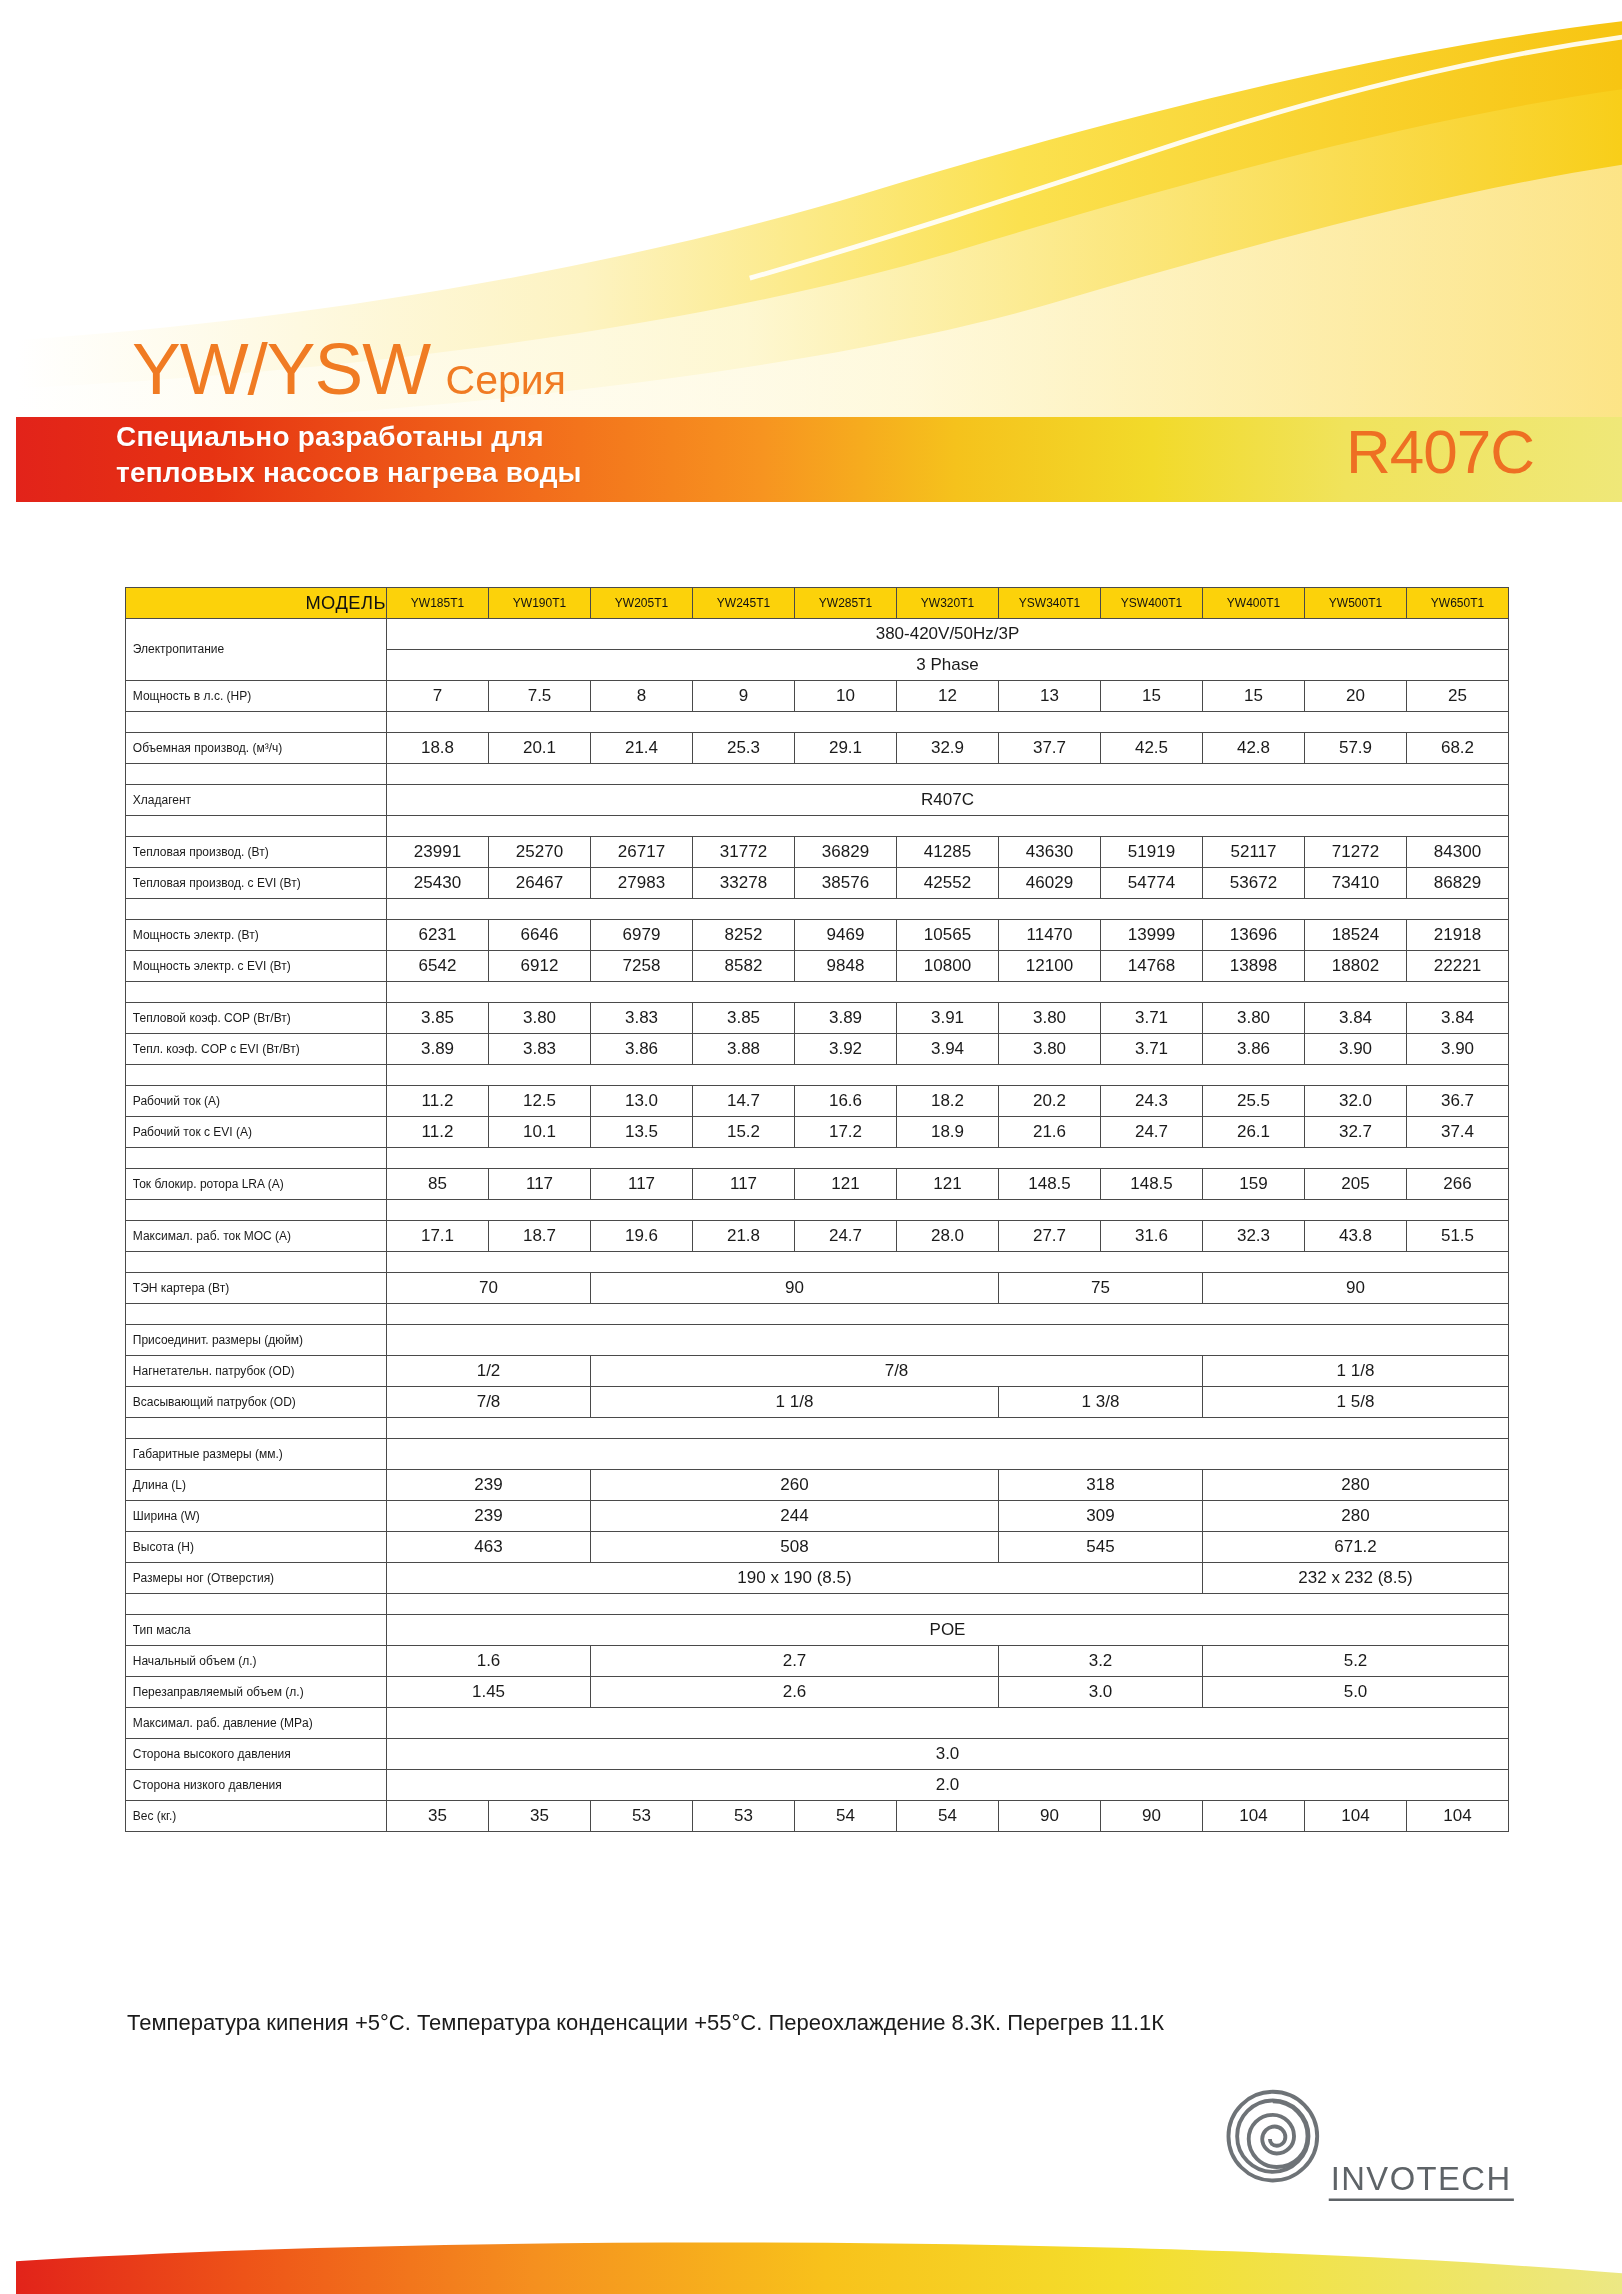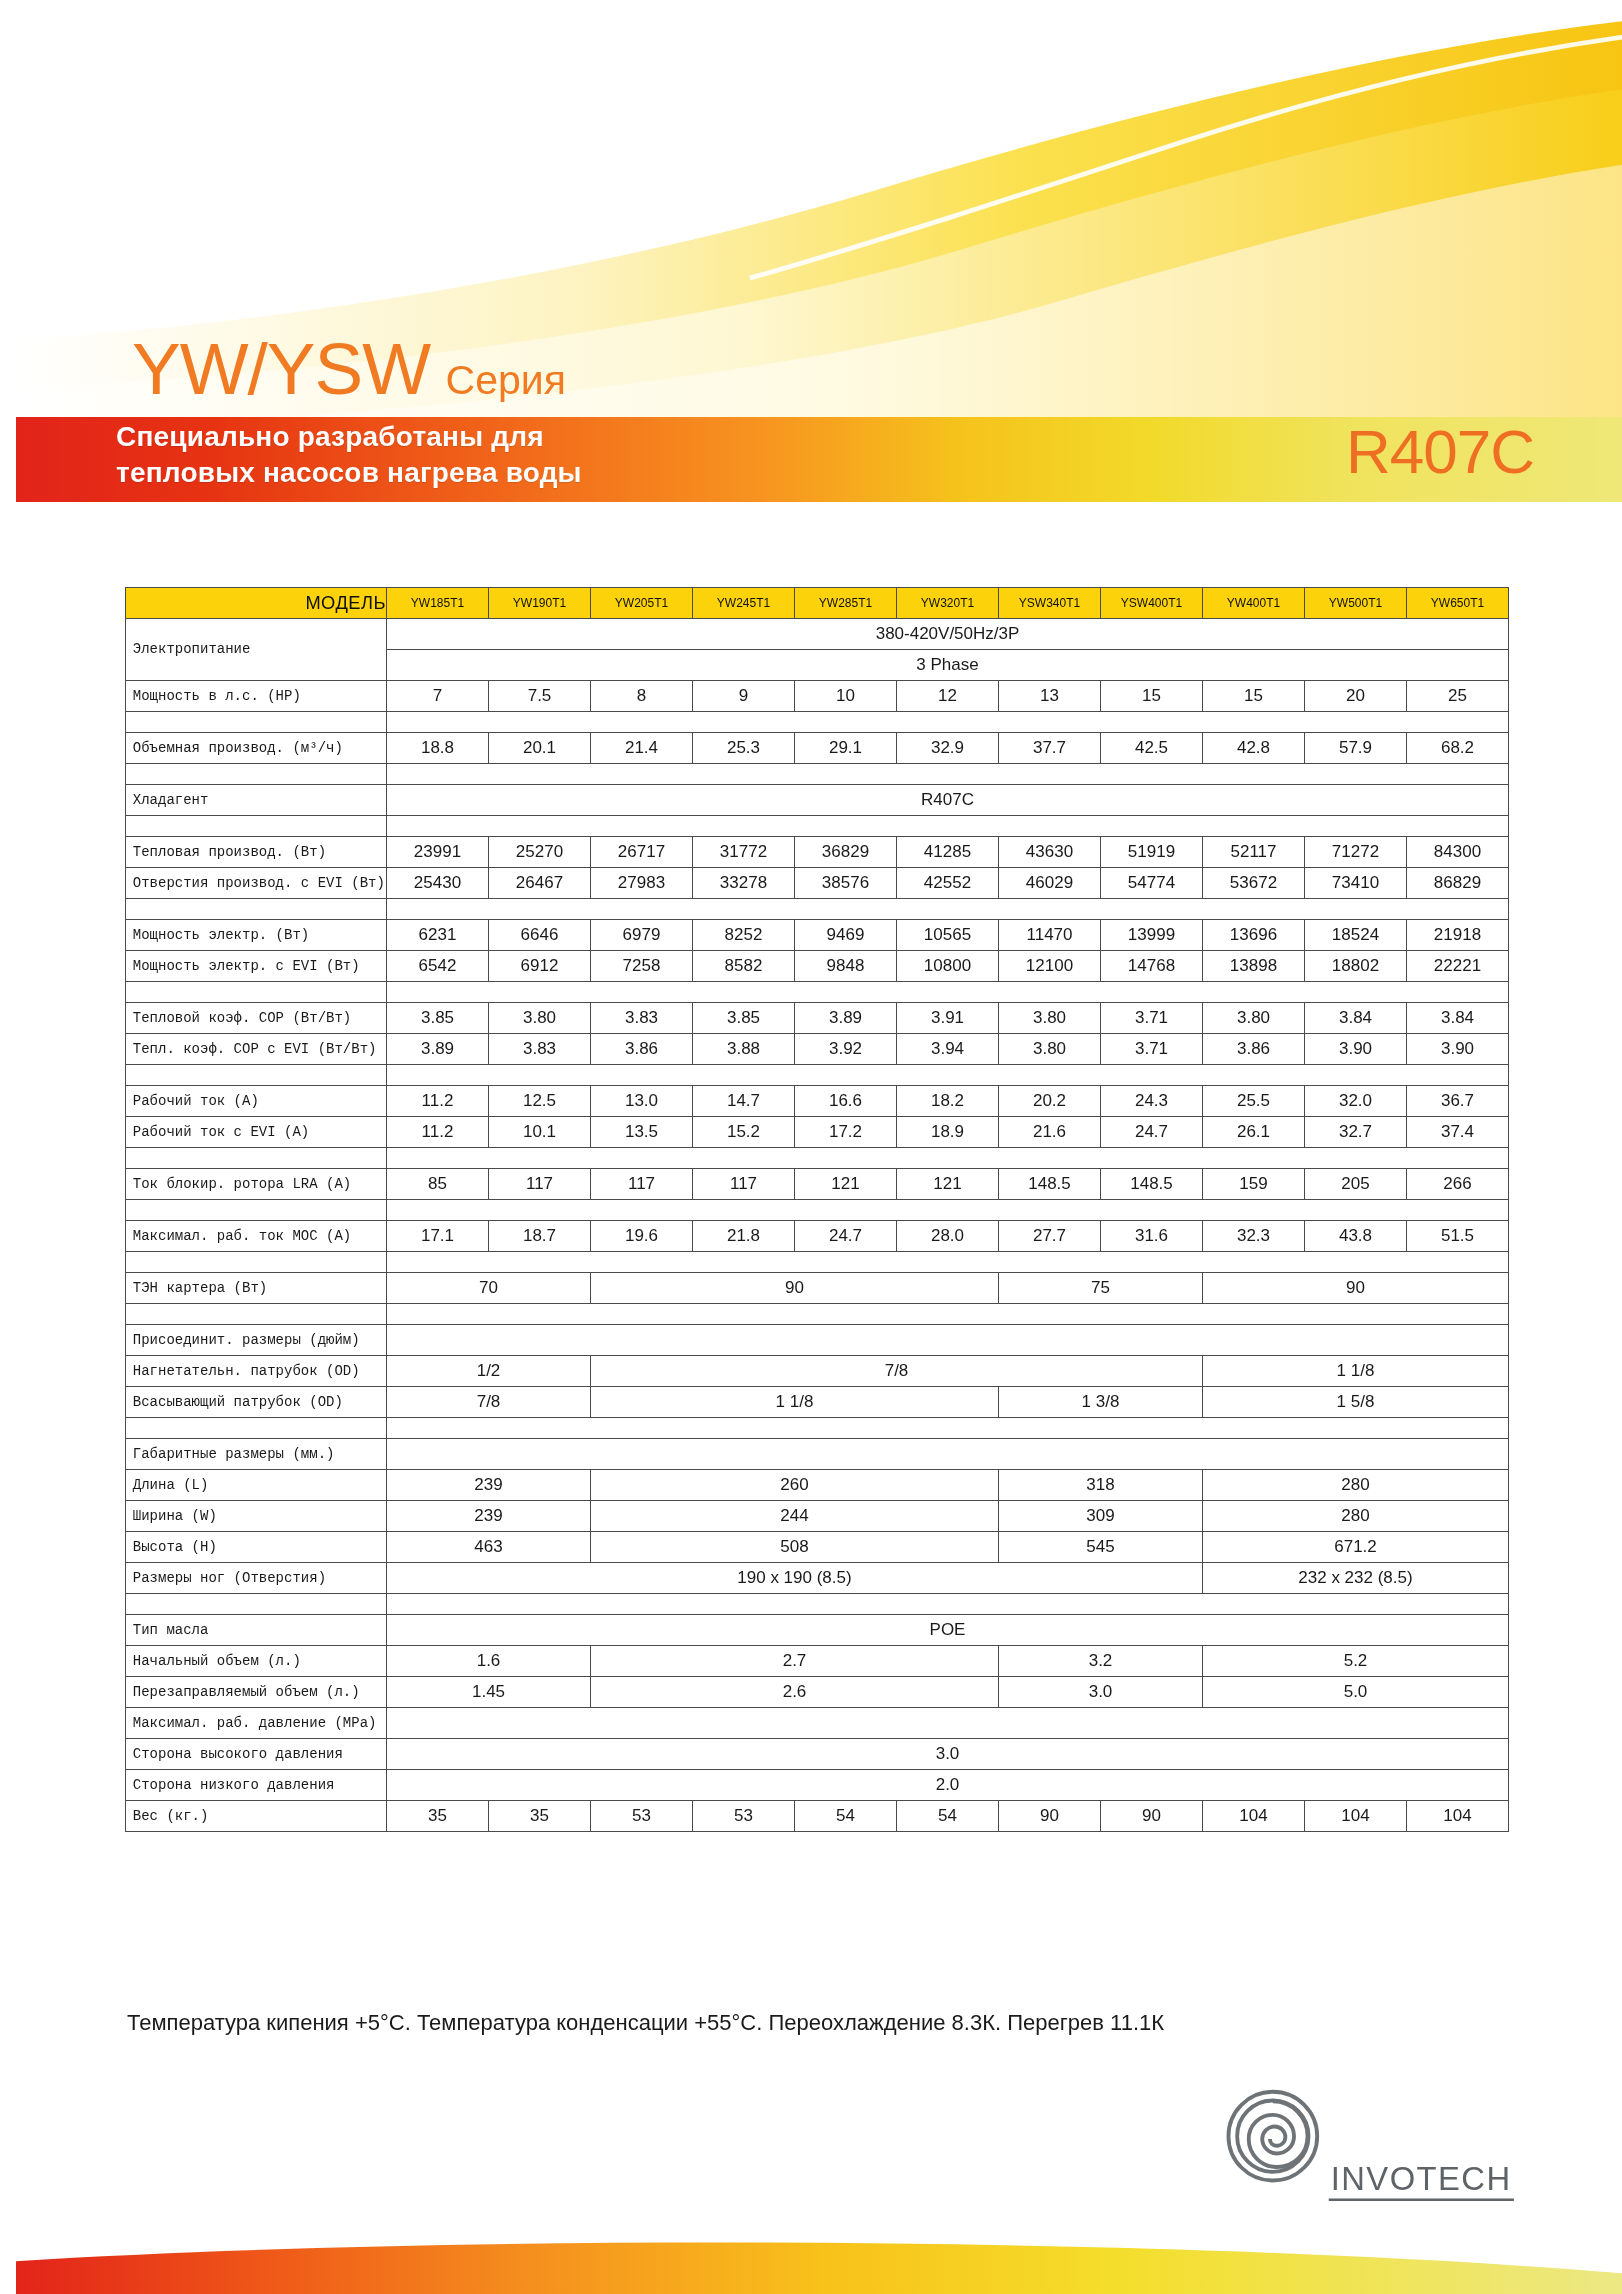--- a/index.html
+++ b/index.html
@@ -115,22 +115,21 @@
     text-align: center;
     vertical-align: middle;
     font-weight: 400;
     line-height: 1.05;
     background: #ffffff;
   }
   .lbl {
     text-align: left !important;
     padding-left: 6.8px !important;
     white-space: nowrap;
-    font-size: 14px;
-    font-family: Liberation Mono, monospace;
+    font-size: 12px;
   }
   thead th {
     background: #FCD20A !important;
     font-weight: 700;
     font-size: 12px;
     height: 39px;
     border: 1px solid #FCD20A;
     color: #111;
   }
   thead th.modelhead {
@@ -316,21 +315,21 @@
           <td>36829</td>
           <td>41285</td>
           <td>43630</td>
           <td>51919</td>
           <td>52117</td>
           <td>71272</td>
           <td>84300</td>
         </tr>
 
         <tr>
-          <td class="lbl">Отверстия производ. с EVI (Вт)</td>
+          <td class="lbl">Тепловая производ. с EVI (Вт)</td>
           <td>25430</td>
           <td>26467</td>
           <td>27983</td>
           <td>33278</td>
           <td>38576</td>
           <td>42552</td>
           <td>46029</td>
           <td>54774</td>
           <td>53672</td>
           <td>73410</td>

